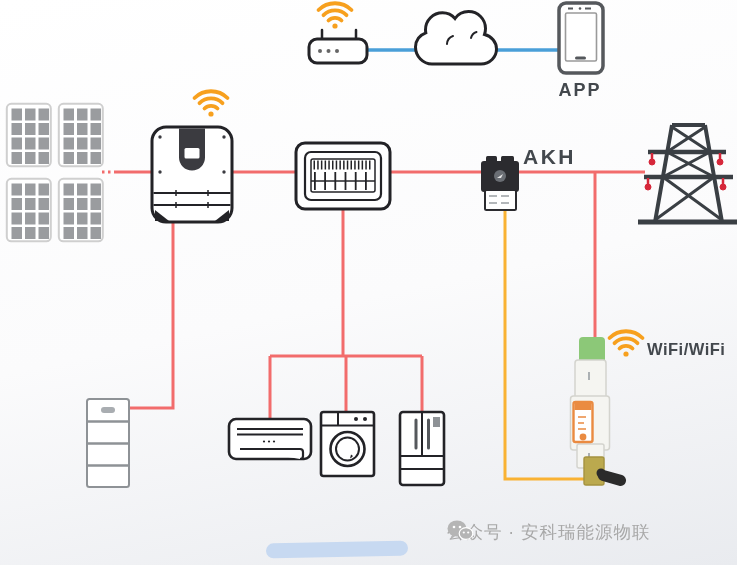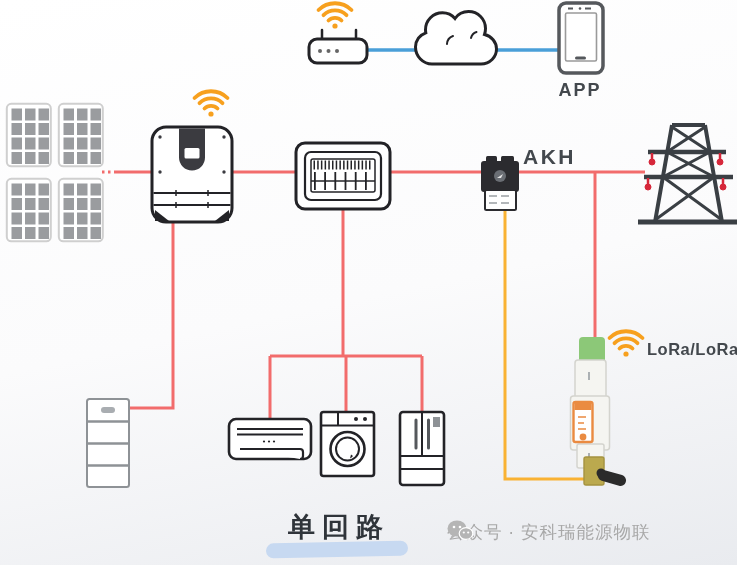--- a/index.html
+++ b/index.html
@@ -197,25 +197,24 @@
     <g>
       <circle cx="601" cy="473" r="4.5" fill="#2B2B2B"></circle>
       <rect x="598" y="469" width="29" height="11" rx="5.5" fill="#2B2B2B" transform="rotate(16 600 474)"></rect>
     </g>
   </g>
   <use href="#wifi-def" transform="translate(626,354)"></use>
 </svg>
 
 <div class="lbl lbl-app">APP</div>
 <div class="lbl lbl-akh">AKH</div>
-<div class="lbl lbl-wifilora">LoRa/LoRa</div>
+<div class="lbl lbl-wifilora">WiFi/WiFi</div>
 
 <div class="circuit-wrap">
   <div class="circuit-hl"></div>
-  <div class="circuit-txt">单回路</div>
 </div>
 
 <div class="watermark">
   <svg width="26" height="21" viewBox="0 0 26 21">
     <ellipse cx="10" cy="8.5" rx="9.5" ry="8" fill="#B5B5B5"></ellipse>
     <path d="M5,15 l-1.5,4 l4.5,-2.5 z" fill="#B5B5B5"></path>
     <circle cx="7" cy="7" r="1.3" fill="#fff"></circle>
         <circle cx="13" cy="7" r="1.3" fill="#fff"></circle>
     <ellipse cx="19" cy="13.5" rx="6.8" ry="5.8" fill="#B5B5B5" stroke="#fff" stroke-width="1.2"></ellipse>
     <path d="M23,18 l1.8,2.5 l0.5,-3.5 z" fill="#B5B5B5"></path>

